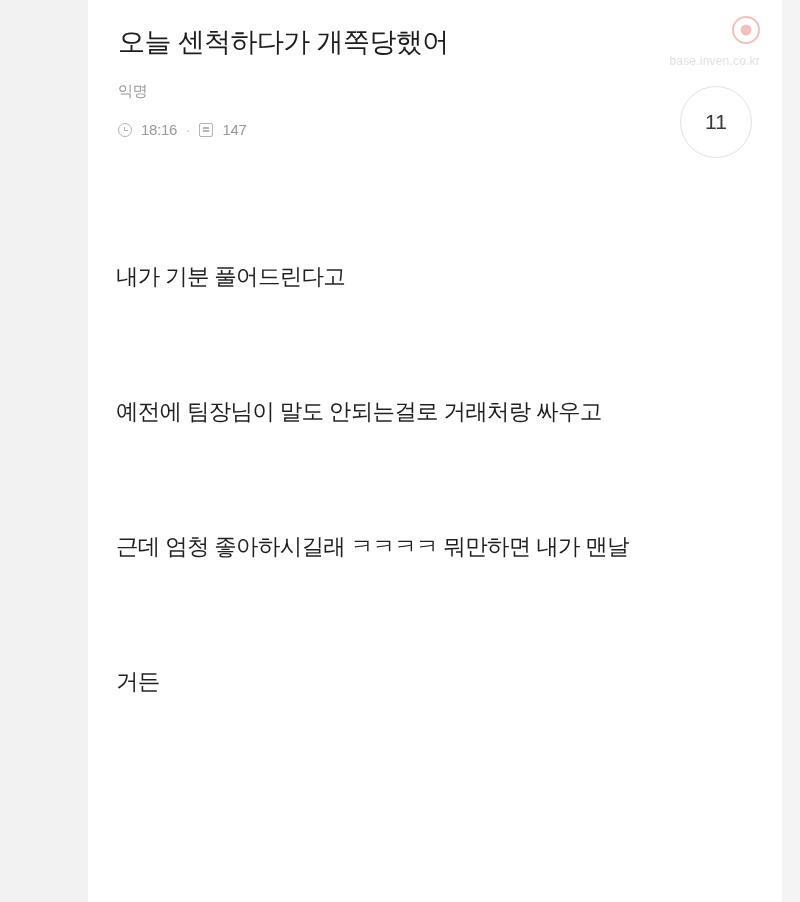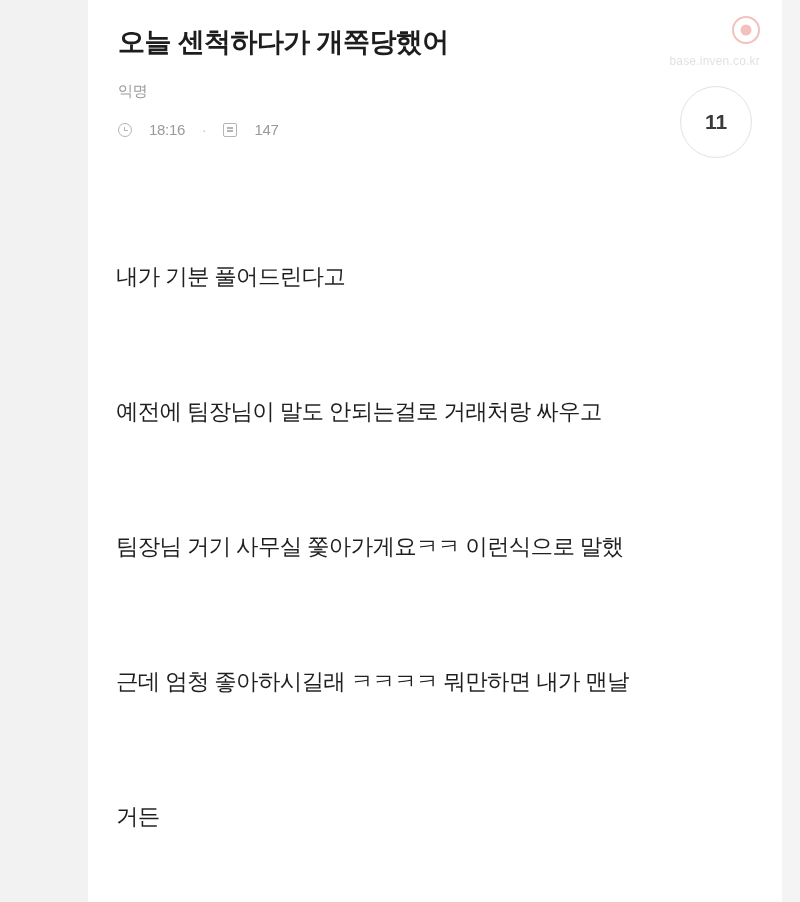--- a/index.html
+++ b/index.html
@@ -40,36 +40,36 @@
     height: 902px;
     background: #ffffff;
     box-sizing: border-box;
   }
   .post-header {
     padding: 24px 30px 0 30px;
     position: relative;
   }
   .post-title {
     font-size: 27px;
-    font-weight: bold;
+    font-weight: normal;
     color: #1d1d1d;
     letter-spacing: -0.6px;
     line-height: 1.35;
     margin: 0 0 22px 0;
   }
   .author {
     font-size: 15px;
     color: #9a9a9a;
     margin: 0 0 20px 0;
     letter-spacing: -0.3px;
   }
   .meta-row {
     display: flex;
     align-items: center;
-    gap: 17px;
+    gap: 9px;
     font-size: 15px;
     color: #9a9a9a;
     letter-spacing: -0.3px;
   }
   .meta-ico {
     display: inline-block;
     width: 14px;
     height: 14px;
     position: relative;
     flex: none;
@@ -118,21 +118,20 @@
     height: 72px;
     border-radius: 50%;
     border: 1.5px solid #e2e2e2;
     background: #ffffff;
     display: flex;
     align-items: center;
     justify-content: center;
     font-size: 21px;
     color: #3a3a3a;
     box-sizing: border-box;
-    font-weight: bold;
   }
   .watermark {
     position: absolute;
     right: 22px;
     top: 16px;
     display: flex;
     align-items: flex-end;
     gap: 10px;
     opacity: 0.30;
     flex-direction: column;
@@ -195,21 +194,20 @@
         <span class="meta-ico doc-ico"></span>
         <span>147</span>
       </div>
 
       <div class="count-bubble">11</div>
     </div>
 
     <div class="post-body">
       <div>내가 기분 풀어드린다고</div>
       <div>예전에 팀장님이 말도 안되는걸로 거래처랑 싸우고</div>
-      <div>팀장님 거기 사무실 쫓아가게요ㅋㅋ 이런식으로 말했</div>
       <div>근데 엄청 좋아하시길래 ㅋㅋㅋㅋ 뭐만하면 내가 맨날</div>
       <div>거든</div>
       
       
       
       
       
       
       
       

